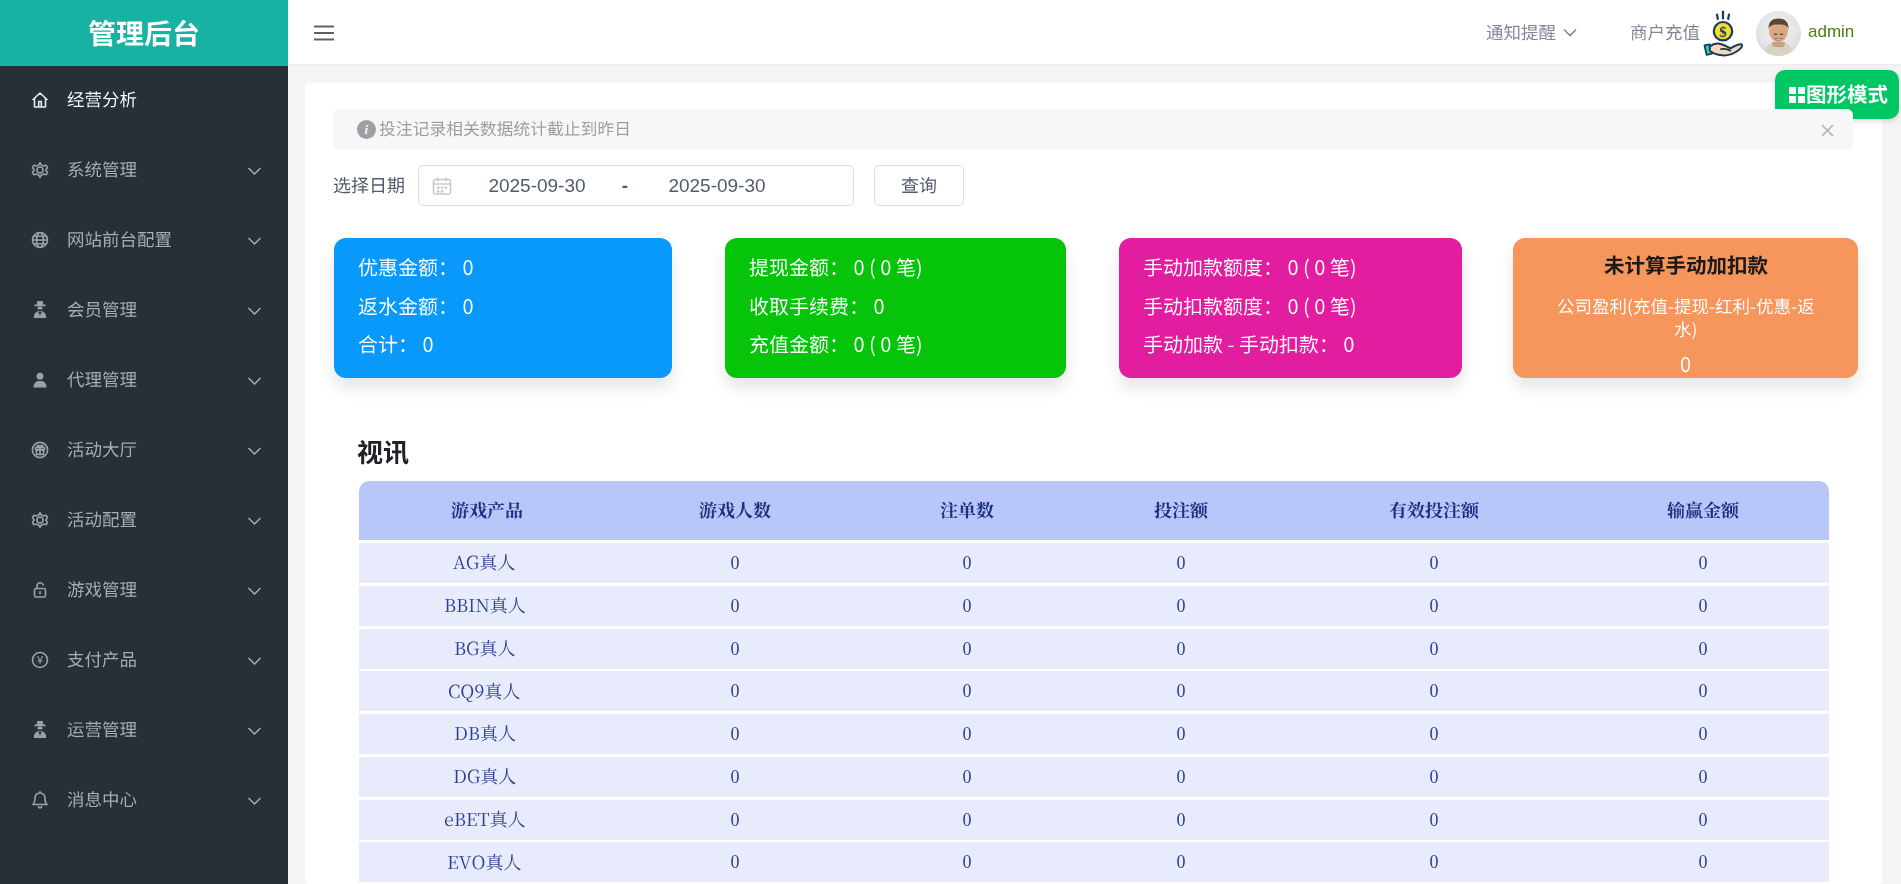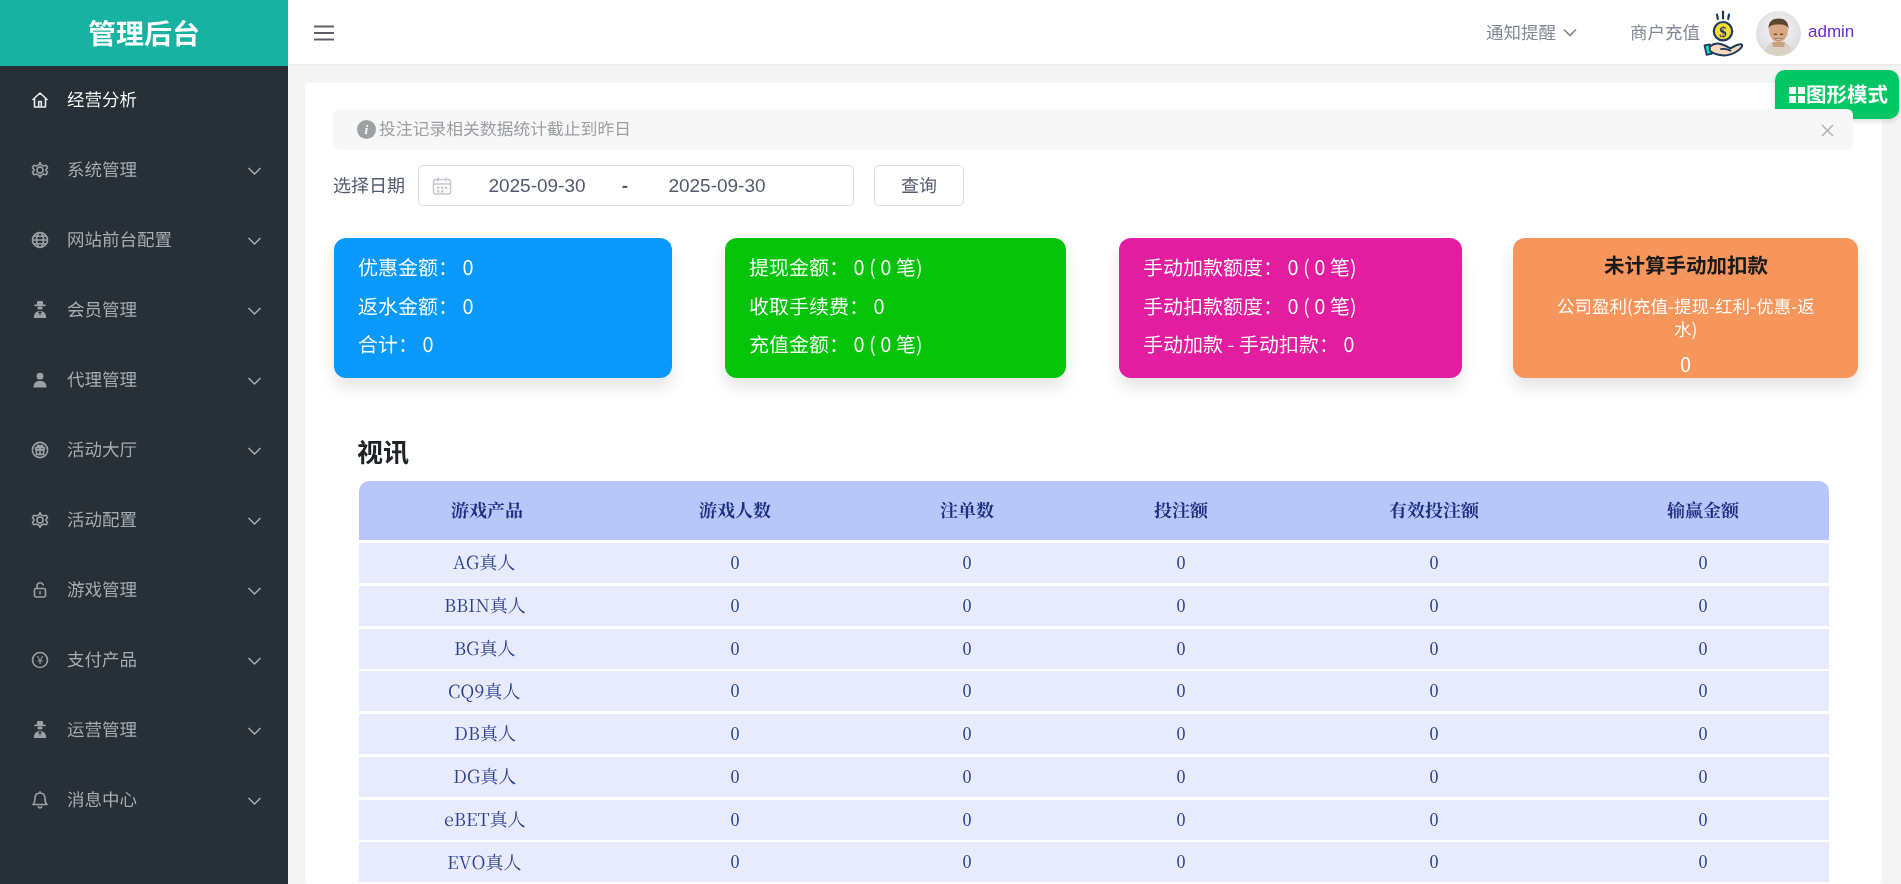--- a/index.html
+++ b/index.html
@@ -47,21 +47,21 @@
 <circle cx="22.5" cy="22.5" r="22.5" fill="url(#avbg)"></circle>
 <g clip-path="url(#avc)">
 <path d="M9 45 C9 34 14 30.5 22.5 30.5 C31 30.5 36 34 36 45 Z" fill="#d8d2c2"></path>
 <path d="M16 31 L29 31 L28 36 L17 36 Z" fill="#c9a084"></path>
 <ellipse cx="22.5" cy="20" rx="9.5" ry="11" fill="#d7a886"></ellipse>
 <path d="M12.5 19 C12 11 16 7.5 22.5 7.5 C29 7.5 33 11 32.5 19 C32.5 15.5 30 13.5 22.5 13.5 C15 13.5 12.5 15.5 12.5 19 Z" fill="#5d4730"></path>
 <path d="M18 23.5 C19 22.8 20 22.8 21 23.5 M24 23.5 C25 22.8 26 22.8 27 23.5" stroke="#3a2c1e" stroke-width="1.1" fill="none"></path>
 <path d="M18.5 27.5 C20.5 29.5 24.5 29.5 26.5 27.5 Z" fill="#fff" stroke="#8a5d43" stroke-width=".7"></path>
 </g>
   </svg>
-<div class="abs" style="left:1808px;top:22px;font-size:17px;color:#6d28d9">admin</div>
+<div class="abs" style="left:1808px;top:22px;font-size:17px;color:#4d7c0f">admin</div>
 <div class="abs" style="left:0;top:0;width:288px;height:884px;background:#273036"></div>
 <div class="abs" style="left:0;top:0;width:288px;height:66px;background:#18b2a2"></div>
 <svg style="position:absolute;left:88.0px;top:13.5px;" width="114" height="43" viewBox="0 -30 114 43">
     <path fill="#ffffff" d="M5.4 -12.3V2.5H8.8V1.8H20.7V2.5H24.1V-4.7H8.8V-6.0H22.6V-12.3ZM20.7 -0.7H8.8V-2.3H20.7ZM11.8 -17.6C12.0 -17.1 12.3 -16.5 12.5 -16.0H2.1V-11.1H5.3V-13.5H22.7V-11.1H26.1V-16.0H15.9C15.7 -16.7 15.2 -17.5 14.8 -18.1ZM8.8 -9.9H19.3V-8.4H8.8ZM4.5 -24.0C3.8 -21.7 2.4 -19.2 0.8 -17.7C1.6 -17.4 3.0 -16.7 3.7 -16.2C4.5 -17.1 5.3 -18.2 6.0 -19.5H7.0C7.7 -18.5 8.4 -17.2 8.7 -16.4L11.6 -17.5C11.3 -18.0 10.9 -18.8 10.4 -19.5H13.9V-21.8H7.2C7.4 -22.3 7.6 -22.8 7.8 -23.4ZM16.5 -24.0C16.0 -22.0 15.0 -20.0 13.7 -18.7C14.5 -18.4 15.9 -17.7 16.5 -17.2C17.1 -17.9 17.6 -18.6 18.1 -19.5H19.2C20.0 -18.5 20.9 -17.2 21.3 -16.4L24.0 -17.6C23.8 -18.1 23.3 -18.8 22.8 -19.5H26.7V-21.8H19.2C19.4 -22.3 19.6 -22.9 19.8 -23.4Z M42.4 -14.8H45.3V-12.4H42.4ZM48.1 -14.8H50.8V-12.4H48.1ZM42.4 -19.8H45.3V-17.4H42.4ZM48.1 -19.8H50.8V-17.4H48.1ZM37.2 -1.4V1.6H55.3V-1.4H48.4V-4.1H54.3V-7.1H48.4V-9.5H54.1V-22.6H39.3V-9.5H45.0V-7.1H39.2V-4.1H45.0V-1.4ZM28.7 -3.5 29.4 -0.1C32.1 -0.9 35.5 -2.0 38.6 -3.1L38.0 -6.3L35.3 -5.4V-11.0H37.8V-14.1H35.3V-19.1H38.3V-22.2H29.0V-19.1H32.1V-14.1H29.3V-11.0H32.1V-4.5Z M59.9 -21.4V-13.7C59.9 -9.5 59.6 -3.7 56.6 0.3C57.3 0.7 58.8 1.9 59.4 2.6C62.6 -1.5 63.3 -8.2 63.4 -12.9H83.1V-16.1H63.4V-18.6C69.6 -19.0 76.2 -19.7 81.3 -21.0L78.6 -23.7C74.1 -22.5 66.6 -21.8 59.9 -21.4ZM64.8 -9.8V2.5H68.2V1.2H77.6V2.4H81.2V-9.8ZM68.2 -1.9V-6.7H77.6V-1.9Z M88.5 -9.9V2.5H92.0V1.1H103.9V2.5H107.5V-9.9ZM92.0 -2.2V-6.7H103.9V-2.2ZM87.6 -11.8C89.1 -12.2 91.1 -12.3 106.0 -13.0C106.6 -12.3 107.1 -11.5 107.5 -10.9L110.3 -13.0C108.8 -15.3 105.5 -18.8 102.9 -21.2L100.3 -19.5C101.4 -18.4 102.5 -17.2 103.6 -16.0L92.0 -15.6C94.2 -17.7 96.4 -20.2 98.2 -22.8L94.8 -24.2C92.9 -20.9 89.8 -17.5 88.8 -16.6C87.9 -15.7 87.2 -15.1 86.5 -15.0C86.9 -14.1 87.4 -12.4 87.6 -11.8Z"></path>
   </svg>
 <svg class="abs" style="left:30px;top:90px" width="20" height="20" viewBox="0 0 20 20">
     <path stroke="#e8eaec" stroke-width="1.6" fill="none" stroke-linecap="round" stroke-linejoin="round" d="M3 9.5 L10 3 L17 9.5 M4.5 8.2 V17 H15.5 V8.2 M8.7 17 V11.5 H11.3 V17"></path>
   </svg>
 <svg style="position:absolute;left:67.0px;top:87.4px;" width="72" height="27" viewBox="0 -19 72 27">
     <path fill="#ffffff" d="M0.7 -1.0 0.9 0.3C2.6 -0.1 4.7 -0.7 6.7 -1.2L6.6 -2.4C4.4 -1.8 2.2 -1.3 0.7 -1.0ZM1.0 -7.4C1.3 -7.5 1.7 -7.6 4.0 -7.9C3.2 -6.8 2.4 -6.0 2.1 -5.6C1.5 -5.0 1.1 -4.5 0.7 -4.5C0.9 -4.1 1.1 -3.5 1.1 -3.2C1.5 -3.4 2.1 -3.6 6.6 -4.5C6.6 -4.8 6.6 -5.3 6.6 -5.6L3.2 -5.0C4.5 -6.5 5.9 -8.4 7.1 -10.3L6.0 -11.0C5.6 -10.4 5.2 -9.7 4.8 -9.1L2.4 -8.9C3.5 -10.4 4.5 -12.3 5.3 -14.1L4.1 -14.7C3.4 -12.6 2.0 -10.3 1.6 -9.7C1.2 -9.1 0.9 -8.7 0.6 -8.7C0.7 -8.3 0.9 -7.7 1.0 -7.4ZM7.4 -13.8V-12.6H13.6C12.0 -10.3 9.0 -8.4 6.2 -7.5C6.5 -7.2 6.9 -6.7 7.1 -6.4C8.6 -7.0 10.2 -7.8 11.6 -8.8C13.2 -8.1 15.2 -7.1 16.2 -6.4L16.9 -7.5C15.9 -8.1 14.2 -9.0 12.7 -9.6C13.9 -10.7 14.9 -11.9 15.6 -13.3L14.7 -13.8L14.4 -13.8ZM7.5 -5.8V-4.6H11.0V-0.3H6.5V0.9H16.8V-0.3H12.3V-4.6H16.0V-5.8Z M22.9 -7.2H29.7V-5.6H22.9ZM21.7 -8.1V-4.7H31.0V-8.1ZM19.1 -10.3V-6.9H20.3V-9.3H32.3V-6.9H33.6V-10.3ZM20.5 -3.6V1.5H21.7V0.8H31.0V1.4H32.3V-3.6ZM21.7 -0.3V-2.4H31.0V-0.3ZM28.7 -14.7V-13.2H23.7V-14.7H22.5V-13.2H18.6V-12.0H22.5V-10.8H23.7V-12.0H28.7V-10.8H30.0V-12.0H34.0V-13.2H30.0V-14.7Z M46.8 -14.4 45.6 -13.9C46.8 -11.3 48.9 -8.5 50.8 -6.9C51.0 -7.2 51.5 -7.7 51.8 -8.0C50.0 -9.3 47.9 -12.0 46.8 -14.4ZM40.7 -14.4C39.7 -11.7 37.9 -9.2 35.8 -7.7C36.1 -7.5 36.7 -7.0 36.9 -6.7C37.4 -7.1 37.8 -7.5 38.3 -8.0V-6.8H41.6C41.2 -3.8 40.3 -1.0 36.1 0.3C36.4 0.6 36.8 1.1 36.9 1.5C41.4 -0.2 42.6 -3.3 43.0 -6.8H47.8C47.6 -2.4 47.3 -0.7 46.9 -0.2C46.7 -0.1 46.5 -0.0 46.1 -0.0C45.7 -0.0 44.7 -0.0 43.5 -0.1C43.8 0.2 43.9 0.8 44.0 1.2C45.1 1.2 46.1 1.3 46.7 1.2C47.3 1.2 47.7 1.0 48.1 0.6C48.7 -0.1 48.9 -2.1 49.2 -7.5C49.2 -7.6 49.2 -8.1 49.2 -8.1H38.4C39.8 -9.7 41.2 -11.7 42.1 -14.0Z M60.9 -12.8V-7.4C60.9 -4.9 60.8 -1.6 59.2 0.7C59.5 0.8 60.0 1.2 60.3 1.4C61.9 -1.1 62.2 -4.8 62.2 -7.4V-7.5H65.4V1.4H66.7V-7.5H69.2V-8.7H62.2V-11.8C64.3 -12.2 66.6 -12.8 68.2 -13.5L67.1 -14.5C65.7 -13.8 63.2 -13.2 60.9 -12.8ZM56.2 -14.7V-11.0H53.5V-9.7H56.0C55.4 -7.3 54.2 -4.5 53.1 -3.1C53.3 -2.7 53.6 -2.2 53.7 -1.9C54.6 -3.0 55.5 -4.9 56.2 -6.9V1.4H57.4V-7.1C58.0 -6.2 58.7 -5.1 59.0 -4.5L59.9 -5.5C59.5 -6.1 58.0 -8.0 57.4 -8.8V-9.7H60.0V-11.0H57.4V-14.7Z"></path>

